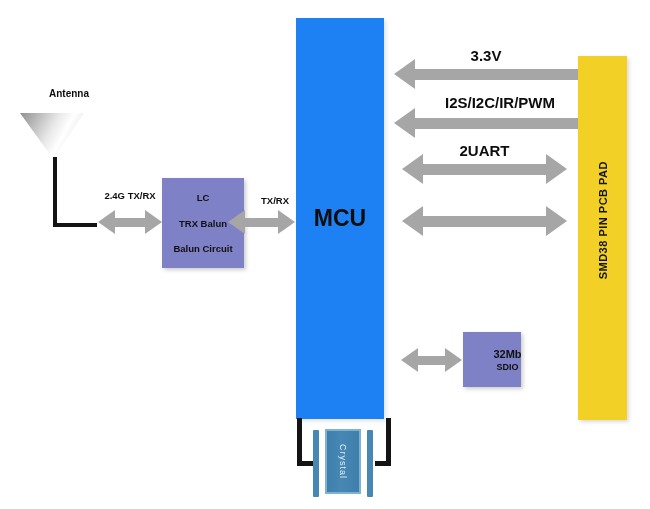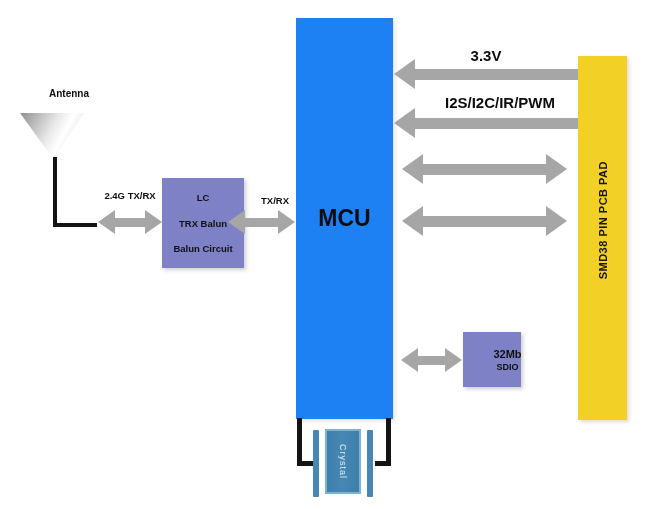--- a/index.html
+++ b/index.html
@@ -4,21 +4,21 @@
 <style>
   html,body{margin:0;padding:0;background:#fff;}
   .stage{
     position:relative;width:650px;height:509px;background:#fff;overflow:hidden;
     font-family:"Liberation Sans",sans-serif;color:#111;
   }
   .abs{position:absolute;}
   
   .box{position:absolute;box-sizing:border-box;}
   .mcu-box{
-    left:296px;top:18px;width:97px;height:401px;
+    left:296px;top:18px;width:88px;height:401px;
     background:var(--mcu-blue,#1e81f3);
     display:flex;align-items:center;justify-content:center;
     box-shadow:2px 2px 4px rgba(0,0,0,.12);
   }
   .mcu-box span{font-size:23px;font-weight:bold;color:#0d0d0d;}
   .pad-box{
     left:578px;top:56px;width:49px;height:364px;
     background:var(--pad-yellow,#f2d026);
     display:flex;align-items:center;justify-content:center;
     padding-bottom:36px;box-sizing:border-box;
@@ -127,20 +127,21 @@
     <div class="head head-l"></div>
     <div class="shaft"></div>
   </div>
 
   <div class="lbl lbl-bus" style="left:394px;top:94px;width:184px;padding-left:14px;">I2S/I2C/IR/PWM</div>
   <div class="arrow lg" style="left:394px;top:108px;width:184px;">
     <div class="head head-l"></div>
     <div class="shaft"></div>
   </div>
 
+  <div class="lbl lbl-bus" style="left:402px;top:142px;width:165px;">2UART</div>
   <div class="arrow lg" style="left:402px;top:154px;width:165px;">
     <div class="head head-l"></div>
     <div class="shaft"></div>
     <div class="head head-r"></div>
   </div>
 
   <div class="arrow lg" style="left:402px;top:206px;width:165px;">
     <div class="head head-l"></div>
     <div class="shaft"></div>
     <div class="head head-r"></div>

